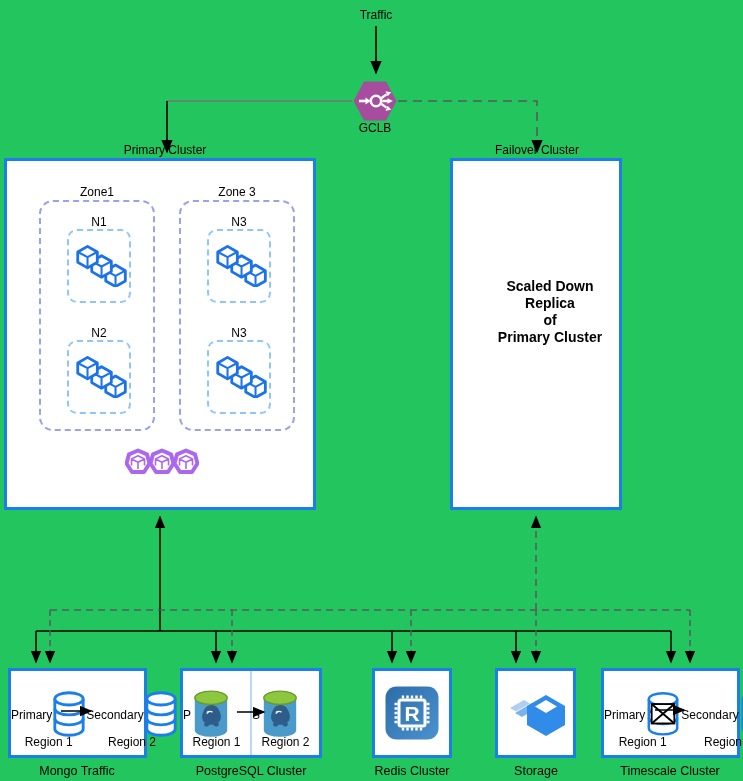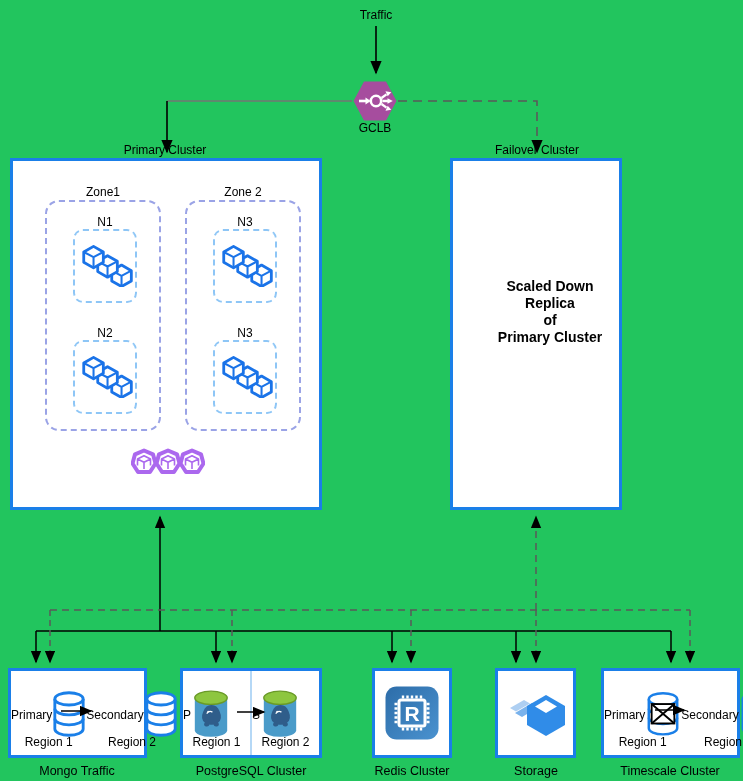--- a/index.html
+++ b/index.html
@@ -120,40 +120,40 @@
   <div class="lbl" style="left:350px; top:8px; width:52px;">Traffic</div>
 
   <div class="gclb-wrap">
     <svg width="46" height="42" viewBox="0 0 46 42">
         <use href="#sym-gclb"></use>
       </svg>
   </div>
   <div class="lbl" style="left:350px; top:121px; width:50px;">GCLB</div>
 
   <div class="lbl" style="left:95px; top:143px; width:140px;">Primary Cluster</div>
-  <div class="bigbox" style="left:10px; top:158px; width:312px; height:352px;">
+  <div class="bigbox" style="left:4px; top:158px; width:312px; height:352px;">
 
     <div class="zone" style="left:32px; top:39px; width:116px; height:231px;">
       <div class="zone-label">Zone1</div>
       <div class="node" style="top:27px;">
         <div class="node-label">N1</div>
         <svg width="54" height="42" viewBox="0 0 57 45">
             <use href="#sym-cubes3"></use>
           </svg>
       </div>
       <div class="node" style="top:138px;">
         <div class="node-label">N2</div>
         <svg width="54" height="42" viewBox="0 0 57 45">
             <use href="#sym-cubes3"></use>
           </svg>
       </div>
     </div>
 
     <div class="zone" style="left:172px; top:39px; width:116px; height:231px;">
-      <div class="zone-label">Zone 2</div>
+      <div class="zone-label">Zone 3</div>
       <div class="node" style="top:27px;">
         <div class="node-label">N3</div>
         <svg width="54" height="42" viewBox="0 0 57 45">
             <use href="#sym-cubes3"></use>
           </svg>
       </div>
       <div class="node" style="top:138px;">
         <div class="node-label">N3</div>
         <svg width="54" height="42" viewBox="0 0 57 45">
             <use href="#sym-cubes3"></use>

